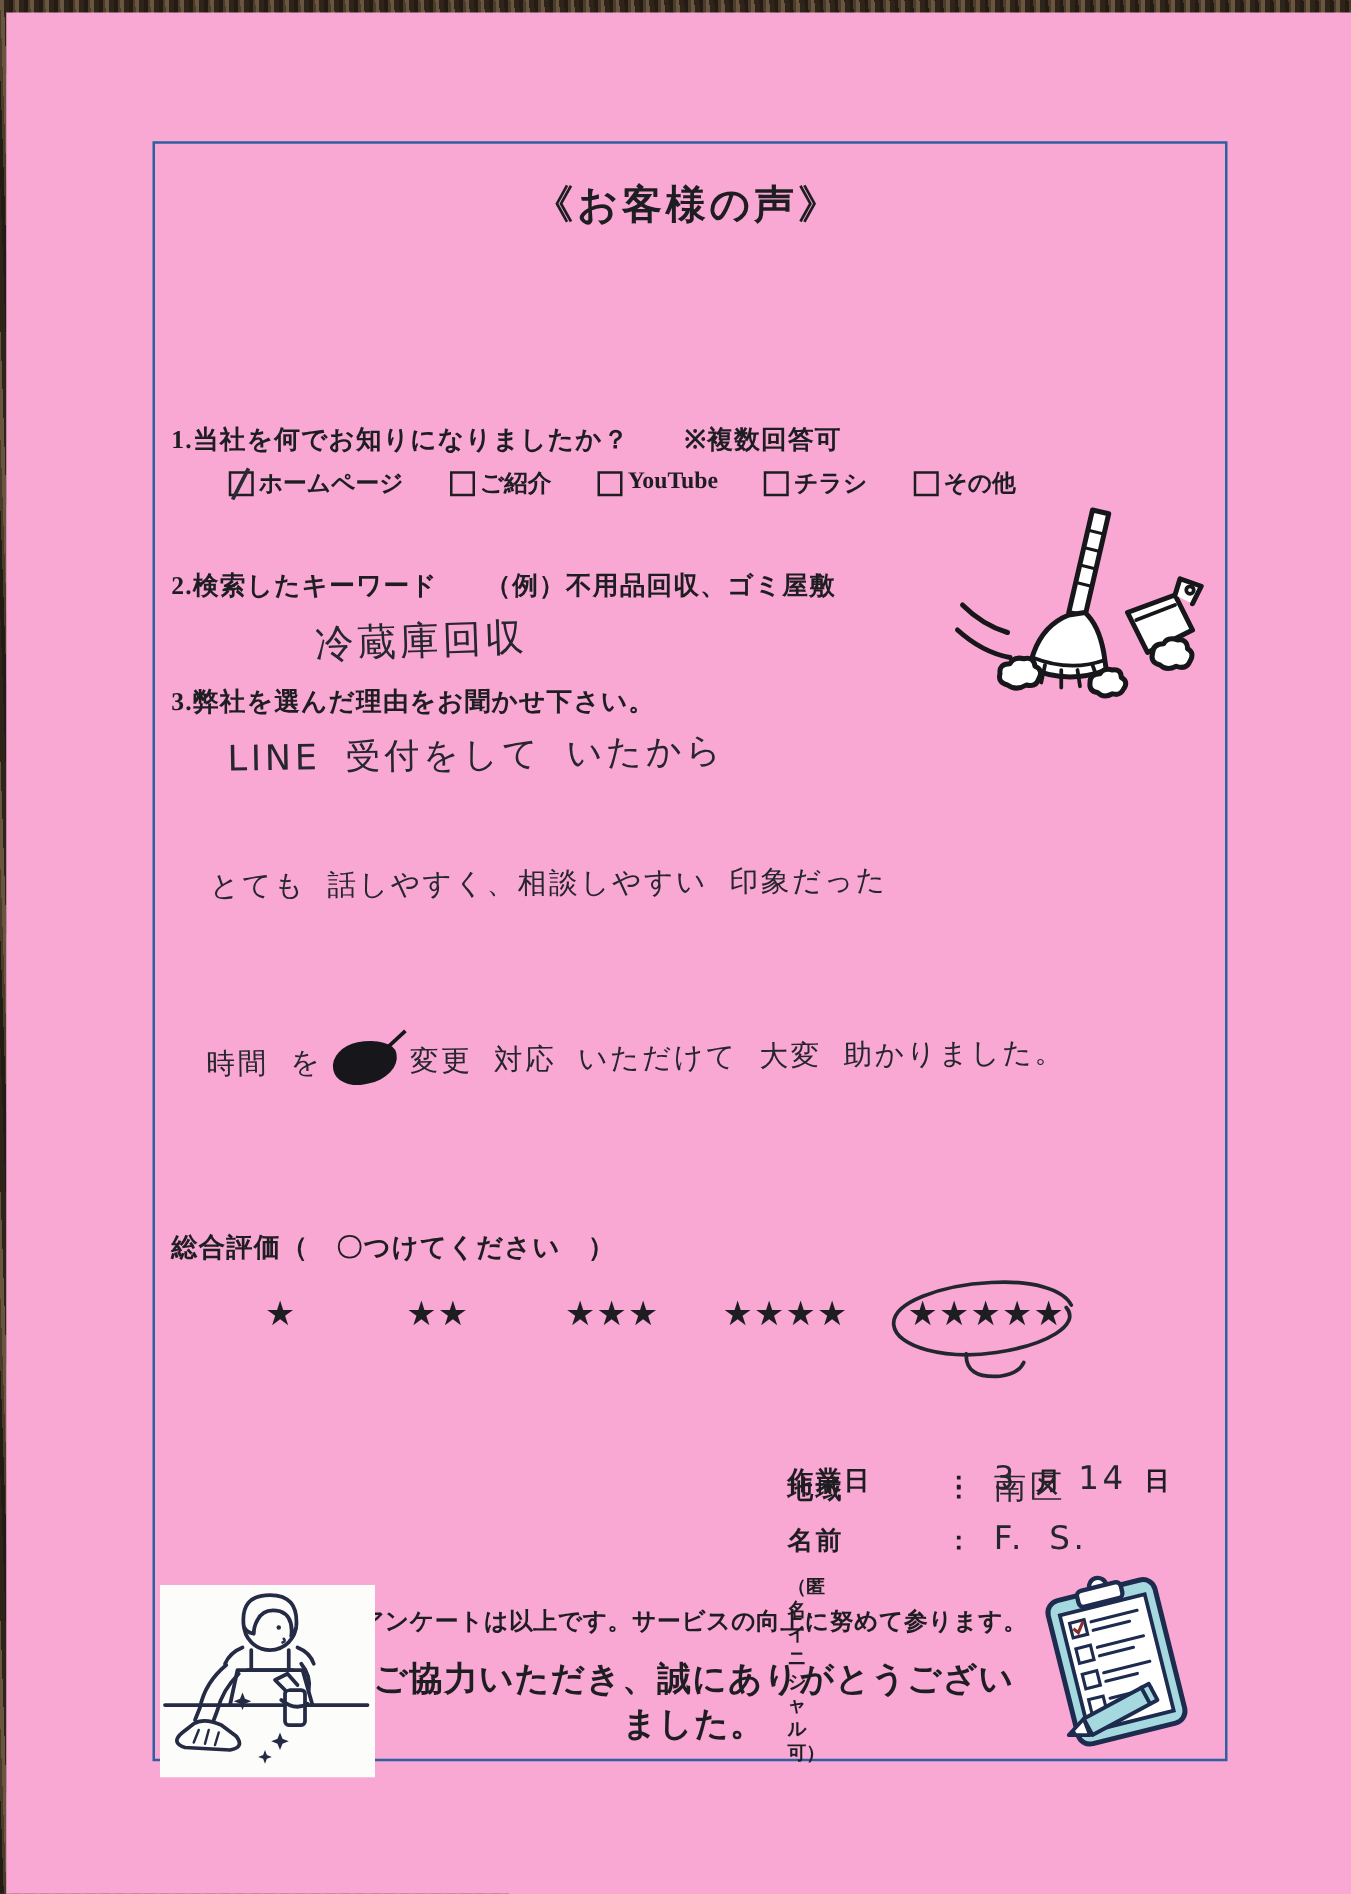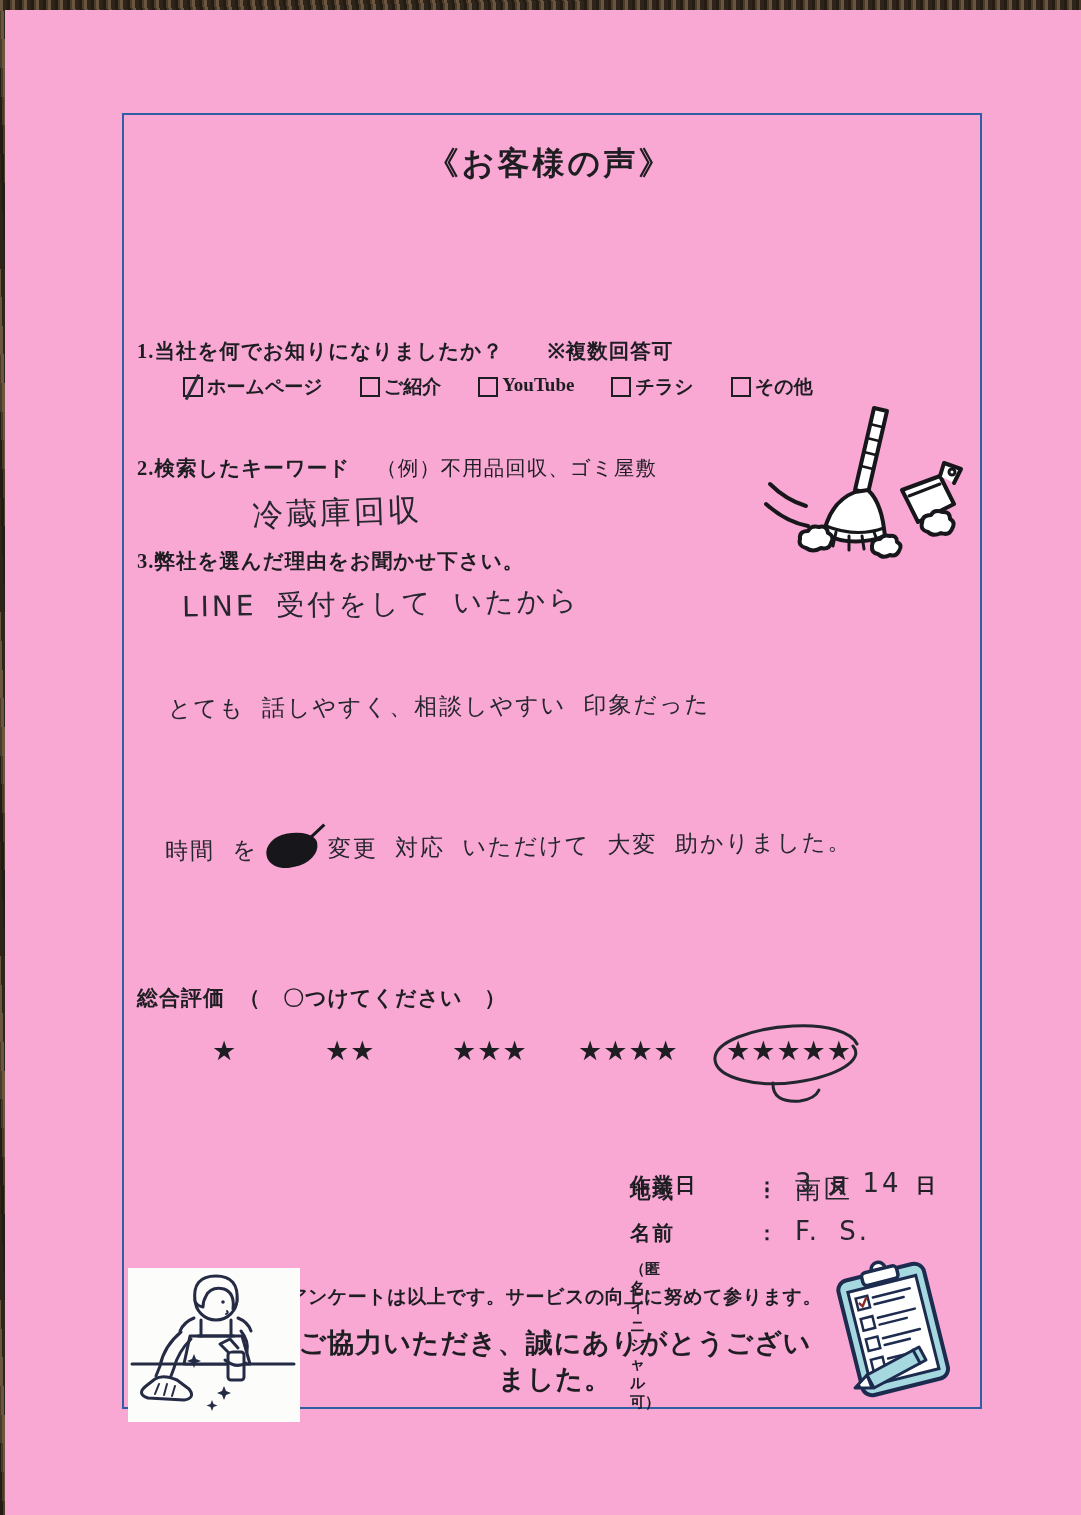--- a/index.html
+++ b/index.html
@@ -10,41 +10,41 @@
     background-image:repeating-linear-gradient(88deg,#241c12 0 3px,#4a3b2b 3px 5px,#6a5640 5px 8px,#2e241a 8px 12px);
   }
   .paper{position:absolute;left:5px;top:10px;width:1076px;height:1505px;background:#f9a8d4;}
   .frame{position:absolute;left:117px;top:103px;width:856px;height:1292px;border:2px solid #2e5fa3;}
   .abs{position:absolute;}
   .printed{color:#1d1d22;}
   .title{left:117px;top:132px;width:856px;text-align:center;font-size:32px;font-weight:700;letter-spacing:3px;}
   .intro{left:143px;top:226px;width:830px;font-size:19.5px;font-weight:600;line-height:51px;letter-spacing:0.5px;}
   .qhead{font-size:20.5px;font-weight:700;letter-spacing:1px;}
   .qnote{margin-left:44px;}
-  .qhint{margin-left:26px;font-weight:400;}
+  .qhint{margin-left:38px;font-weight:700;}
   .q1{left:132px;top:326px;}
   .opts{left:178px;top:364px;display:flex;gap:37px;font-size:19px;font-weight:700;}
   .opt{display:flex;align-items:flex-start;gap:4px;}
   .box{width:16px;height:16px;border:2px solid #1d1d22;margin-top:3px;position:relative;flex:none;}
   .box.checked::after{content:"";position:absolute;left:6px;top:-6px;width:2.5px;height:28px;background:#2a2a33;transform:rotate(27deg);}
   .hw{font-family:"DejaVu Sans",sans-serif;color:#26262e;letter-spacing:3px;word-spacing:8px;}
   .q2{left:132px;top:444px;}
   .a2{left:247px;top:482px;font-size:31px;transform:rotate(-2deg);}
   .q3{left:132px;top:537px;}
   .a3{left:177px;top:575px;font-size:28px;transform:rotate(-1deg);}
   .q4{left:132px;top:644px;}
   .a4{left:163px;top:681px;font-size:23px;transform:rotate(-0.5deg);letter-spacing:2px;}
   .q5{left:132px;top:789px;}
   .a5{left:160px;top:820px;font-size:23px;letter-spacing:2px;transform:rotate(-0.8deg);}
   .scribble{display:inline-block;width:52px;height:34px;background:#17171b;
     border-radius:48% 60% 55% 45% / 55% 45% 60% 50%;transform:rotate(-10deg);
     vertical-align:-10px;margin:0 10px 0 8px;position:relative;}
   .scribble::after{content:"";position:absolute;right:-12px;top:2px;width:20px;height:3px;background:#17171b;transform:rotate(-32deg);}
   .rlabel{left:132px;top:974px;font-size:21px;font-weight:700;letter-spacing:1px;}
-  .rinstr{margin-left:14px;}
+  .rinstr{}
   .stargroup{top:1025px;font-size:27px;color:#1d1d22;letter-spacing:1px;}
   .sg1{left:207px;} .sg2{left:320px;} .sg3{left:447px;} .sg4{left:573px;} .sg5{left:721px;}
   .details{left:625px;top:1118px;}
   .drow{position:absolute;white-space:nowrap;}
   .dlabel{display:inline-block;width:127px;font-size:20.5px;font-weight:700;letter-spacing:2px;}
   .dcolon{display:inline-block;width:38px;font-size:20px;font-weight:700;}
   .dval{font-size:26px;}
   .dsuffix{font-size:20px;font-weight:700;font-family:"Liberation Serif",serif;color:#1d1d22;margin:0 14px 0 14px;}
   .dnote{position:absolute;left:0;top:132px;font-size:15px;font-weight:700;}
   .footer{left:280px;top:1274px;width:540px;text-align:center;font-weight:700;}

